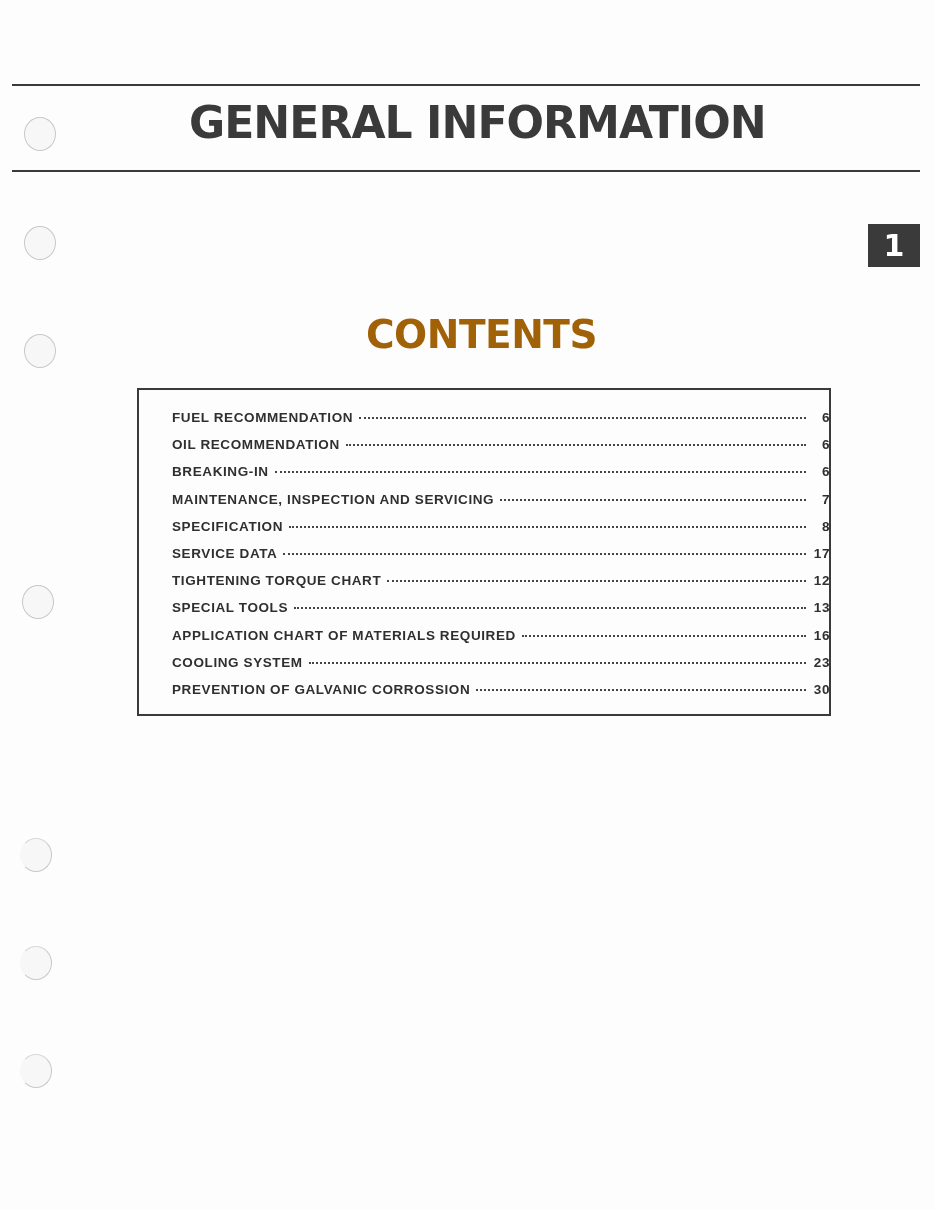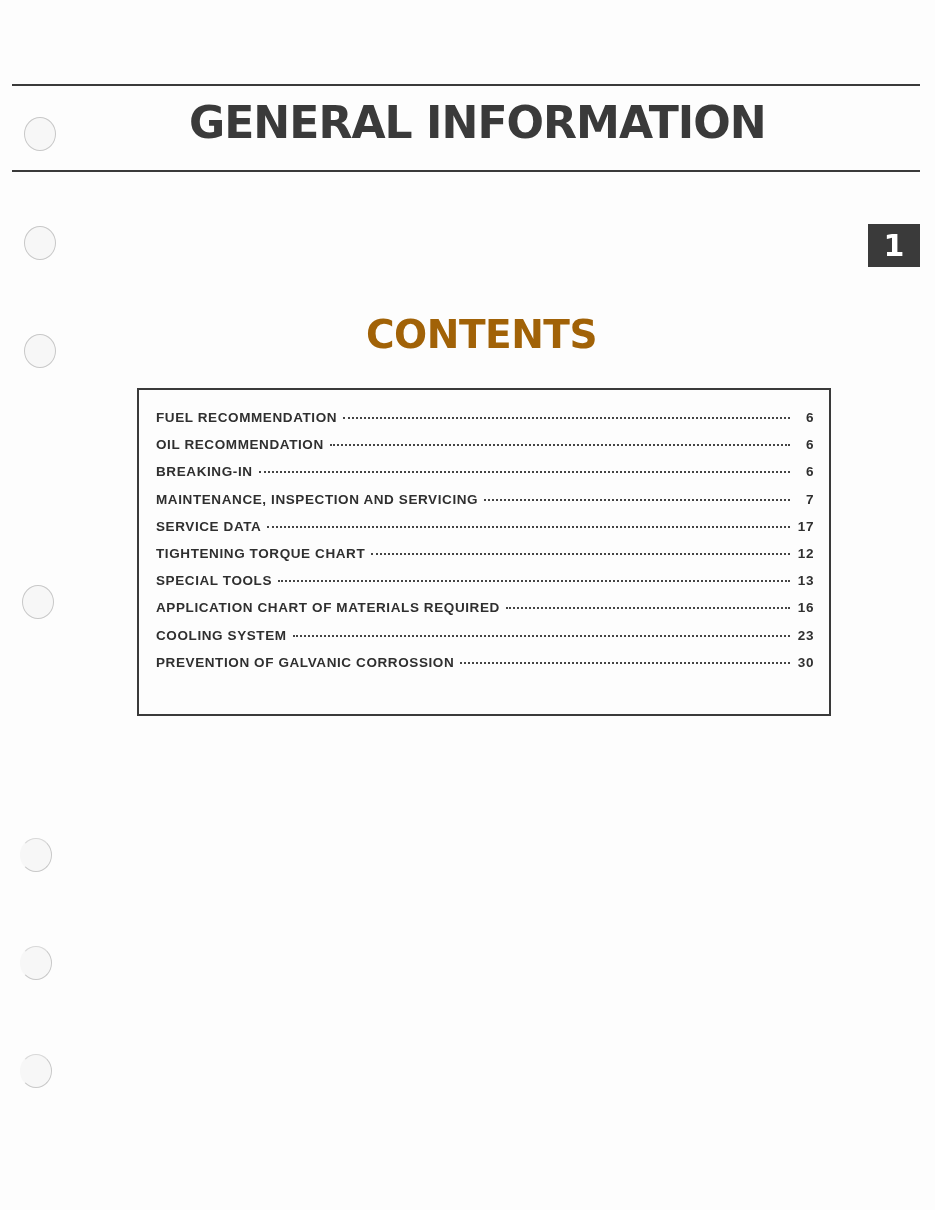--- a/index.html
+++ b/index.html
@@ -68,21 +68,21 @@
     }
     .toc-box {
       position: absolute;
       left: 137px; top: 388px;
       width: 694px; height: 328px;
       border: 2px solid #3a3a3a;
       box-sizing: border-box;
     }
     .toc-list {
       position: absolute;
-      left: 17px; top: 20px;
+      left: 33px; top: 20px;
       width: 658px;
       margin: 0; padding: 0;
       list-style: none;
     }
     .toc-row {
       display: flex;
       align-items: baseline;
       height: 27.2px;
       font-family: "Liberation Sans", sans-serif;
       font-weight: bold;
@@ -146,20 +146,25 @@
       <span class="toc-label">BREAKING-IN</span>
       <span class="toc-leader"></span>
       <span class="toc-page">6</span>
     </li>
     <li class="toc-row">
       <span class="toc-label">MAINTENANCE, INSPECTION AND SERVICING</span>
       <span class="toc-leader"></span>
       <span class="toc-page">7</span>
     </li>
     <li class="toc-row">
+      <span class="toc-label">SPECIFICATION</span>
+      <span class="toc-leader"></span>
+      <span class="toc-page">8</span>
+    </li>
+    <li class="toc-row">
       <span class="toc-label">SERVICE DATA</span>
       <span class="toc-leader"></span>
       <span class="toc-page">17</span>
     </li>
     <li class="toc-row">
       <span class="toc-label">TIGHTENING TORQUE CHART</span>
       <span class="toc-leader"></span>
       <span class="toc-page">12</span>
     </li>
     <li class="toc-row">

